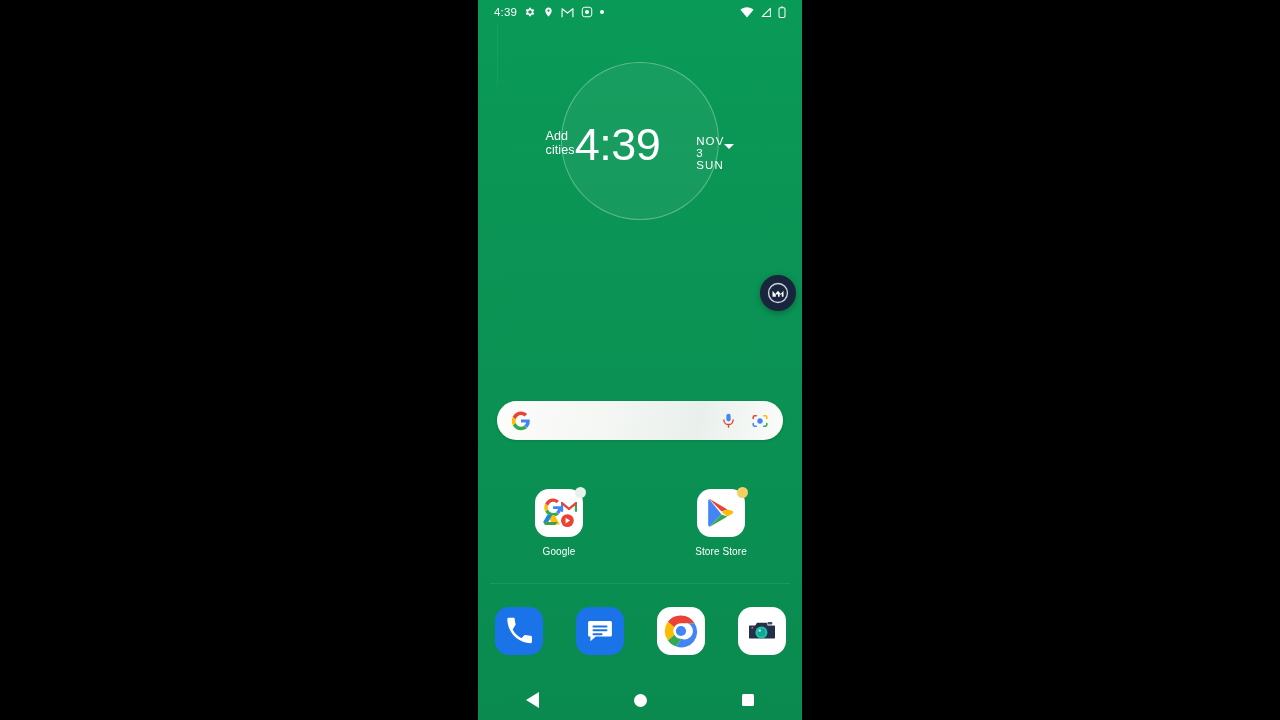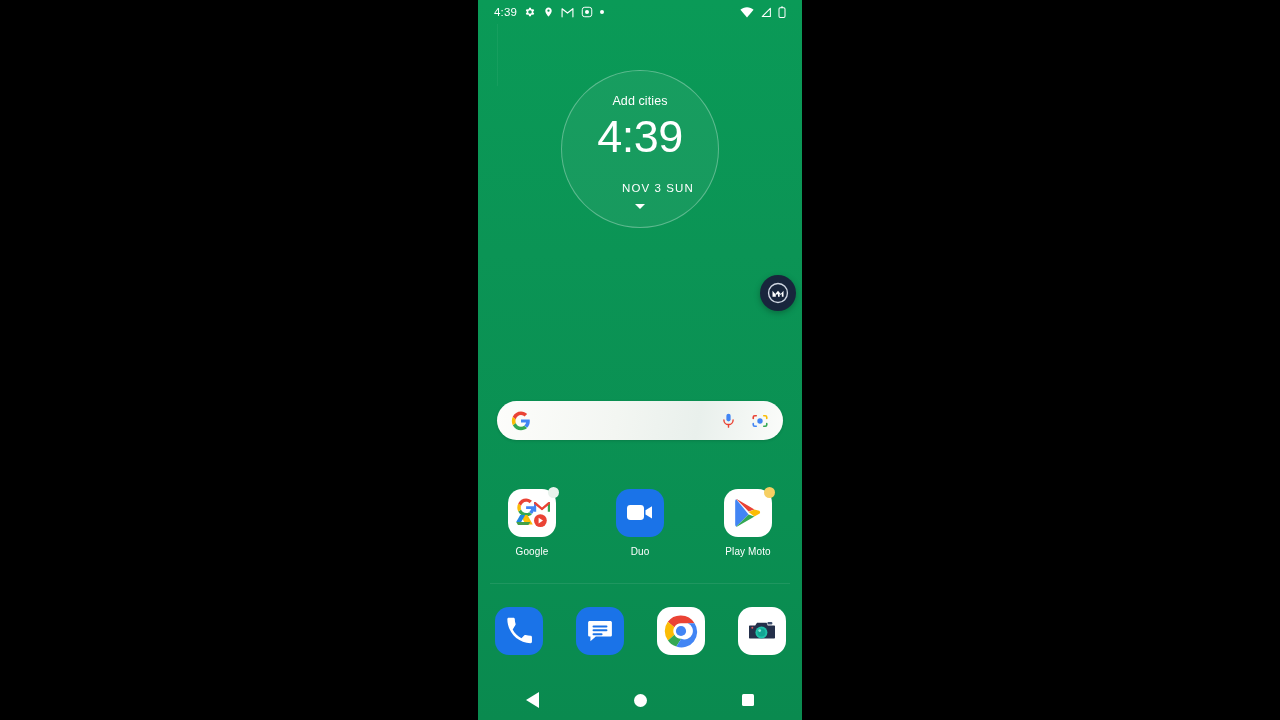--- a/index.html
+++ b/index.html
@@ -15,25 +15,25 @@
   
   .statusbar{position:absolute;left:0;top:0;width:100%;height:24px;display:flex;align-items:center;
              padding:0 16px;box-sizing:border-box;color:#fff;}
   .sb-left{display:flex;align-items:center;gap:7px;}
   .sb-right{margin-left:auto;display:flex;align-items:center;gap:6px;}
   .sb-time{font-size:11.5px;letter-spacing:.2px;}
   .sb-ico{display:block;}
   .dot-small{width:4px;height:4px;border-radius:50%;background:#fff;}
 
   
-  .clock-wrap{position:absolute;left:50%;top:70px;transform:translateX(-50%);
+  .clock-wrap{position:absolute;left:50%;top:62px;transform:translateX(-50%);
               width:156px;height:156px;border-radius:50%;
               background:rgba(255,255,255,0.055);
               border:1px solid rgba(255,255,255,0.30);
-              display:flex;flex-direction:column;align-items:center;justify-content:center;}
+              display:flex;flex-direction:row;align-items:center;justify-content:center;}
   .add-cities{color:#fff;font-size:12.5px;margin-top:4px;letter-spacing:.1px;}
   .clock-time{color:#fff;font-size:45px;line-height:1;font-weight:400;margin-top:6px;letter-spacing:-.5px;}
   .clock-date{color:#fff;font-size:11.5px;margin-top:23px;letter-spacing:1.1px;padding-left:36px;}
   .clock-chev{margin-top:10px;width:0;height:0;border-left:5px solid transparent;border-right:5px solid transparent;border-top:5px solid #fff;}
 
   
   .moto-bubble{position:absolute;left:282px;top:275px;width:36px;height:36px;border-radius:50%;
                background:#18253c;display:flex;align-items:center;justify-content:center;
                box-shadow:0 2px 6px rgba(0,0,0,.28);}
 
@@ -178,46 +178,35 @@
                 <circle cx="6.4" cy="5.6" r="6.4" fill="#EA4335"></circle>
                 <path d="M4.6 2.8l4.4 2.8-4.4 2.8z" fill="#fff"></path>
               </g>
             </svg>
           </div>
           <span class="badge" style="background:#e8f2ec;"></span>
         </div>
         <div class="app-label">Google</div>
       </div>
 
-      <div class="app">
-        <div class="icon-box">
-          <div class="icon-inner" style="background:#1a73e8;">
-            <svg width="30" height="30" viewBox="0 0 30 30">
-              <rect x="2" y="7" width="17" height="15" rx="3.4" fill="#fff"></rect>
-              <path d="M20.5 12.2l6.5-4v12.4l-6.5-4z" fill="#fff"></path>
-            </svg>
-          </div>
-        </div>
-        <div class="app-label">Duo</div>
-      </div>
 
 
       <div class="app">
         <div class="icon-box">
           <div class="icon-inner" style="background:#ffffff;">
             <svg width="28" height="30" viewBox="0 0 28 30">
               <path d="M2.2 1.2C1.6 1.6 1.2 2.4 1.2 3.4v23.2c0 1 .4 1.8 1 2.2l12.4-12.4L2.2 1.2z" fill="#4285F4"></path>
               <path d="M20.4 11.4L15.9 8.8 2.6 1.1c-.1-.1-.3-.1-.4-.1l12.4 12.4 5.8-2z" fill="#EA4335"></path>
               <path d="M20.4 18.6l-5.8-2.2L2.2 28.8c.2 0 .4 0 .6-.1l13.4-7.8 4.2-2.3z" fill="#34A853"></path>
               <path d="M20.4 11.4l-5.8 2.6 5.8 4.6 4.9-2.8c1.1-.6 1.1-2.5 0-3.1l-4.9-1.3z" fill="#FBBC04"></path>
             </svg>
           </div>
           <span class="badge" style="background:#f6cf63;"></span>
         </div>
-        <div class="app-label">Play Moto</div>
+        <div class="app-label">Store Store</div>
       </div>
     </div>
 
     <div class="divider"></div>
 
     <div class="dock">
 
       <div class="dock-item">
         <div class="icon-inner" style="background:#1a73e8;">
           <svg width="28" height="28" viewBox="0 0 24 24">

